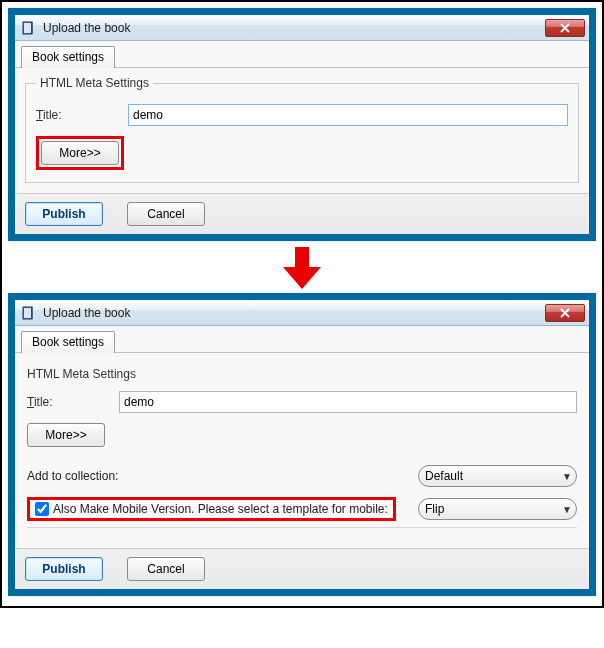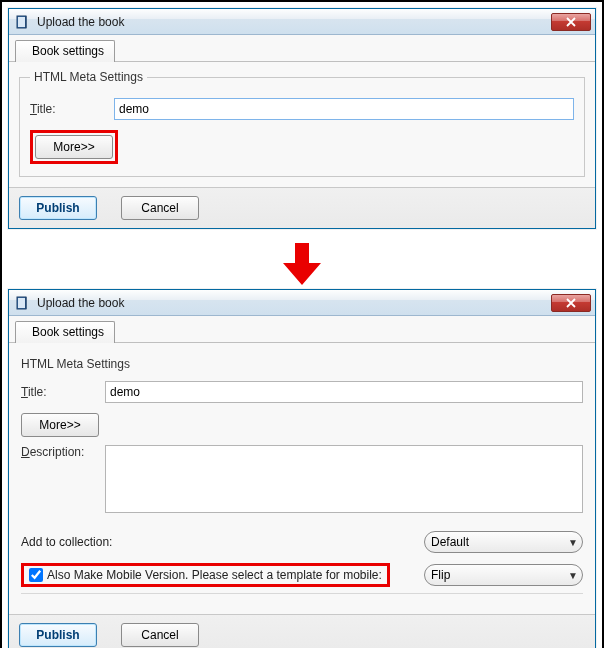--- a/index.html
+++ b/index.html
@@ -6,23 +6,23 @@
   body {
     margin: 0;
     padding: 6px;
     font-family: "Segoe UI", Tahoma, sans-serif;
     font-size: 12px;
     background: #fff;
     width: 604px;
     border: 2px solid #000;
   }
   .dialog {
-    border: 1px solid #0369a1;
+    border: 7px solid #0369a1;
     background: #7dd3fc;
-    margin-bottom: 12px;
+    margin-bottom: 4px;
     box-shadow: 0 0 0 1px rgba(0,0,0,.05);
   }
   .titlebar {
     height: 26px;
     background: linear-gradient(to bottom,#fdfefe 0%,#e9eff5 40%,#d7e4ef 41%,#cfe0ee 100%);
     border-bottom: 1px solid #9db7cf;
     display: flex;
     align-items: center;
     padding: 0 2px 0 6px;
     color: #1a1a1a;
@@ -54,21 +54,21 @@
   .tabbar {
     background: #f8f8f8;
     border-bottom: 1px solid #bfbfbf;
     padding: 4px 6px 0 6px;
     display: flex;
   }
   .tab {
     border: 1px solid #9c9c9c;
     border-bottom: none;
     background: linear-gradient(to bottom,#fff,#f2f2f2);
-    padding: 3px 10px 4px 16px;
+    padding: 3px 10px 4px 10px;
     font-size: 12px;
     border-radius: 2px 2px 0 0;
     position: relative;
     top: 1px;
     cursor: default;
   }
   .panel {
     background: #f8f8f8;
     padding: 8px 10px 10px 10px;
   }
@@ -79,20 +79,21 @@
   }
   fieldset.meta > legend {
     padding: 0 4px;
     font-size: 12px;
     color: #333;
   }
   .row {
     display: flex;
     align-items: center;
     margin: 4px 0;
+    gap: 8px;
   }
   .row .label {
     width: 84px;
     color: #333;
   }
   .row .label .u { text-decoration: underline; }
   .text-input {
     flex: 1;
     height: 22px;
     border: 1px solid #7eb4ea;
@@ -252,24 +253,20 @@
   <div class="panel">
     <fieldset class="meta" style="border:none; padding:4px 2px;">
       <div style="font-size:12px; color:#333; margin:2px 0 10px 0;">HTML Meta Settings</div>
       <div class="row">
         <span class="label"><span class="u">T</span><span>itle:</span></span>
         <input class="text-input plain" type="text" value="demo" style="">
       </div>
       <div class="more-row">
         <button class="btn">More&gt;&gt;</button>
       </div>
-      <div class="row" style="align-items:flex-start; margin-top:8px;">
-        <span class="label"><span class="u">D</span><span>escription:</span></span>
-        <textarea class="text-input" style=""></textarea>
-      </div>
 
       <div class="collection-row" style="margin-top:18px;">
         <span class="lbl"><span class="u">A</span><span>dd to collection:</span></span>
         <span class="select-wrap">
           <span>Default</span>
           <span class="arrow">▼</span>
         </span>
       </div>
 
       <div class="mobile-row">

